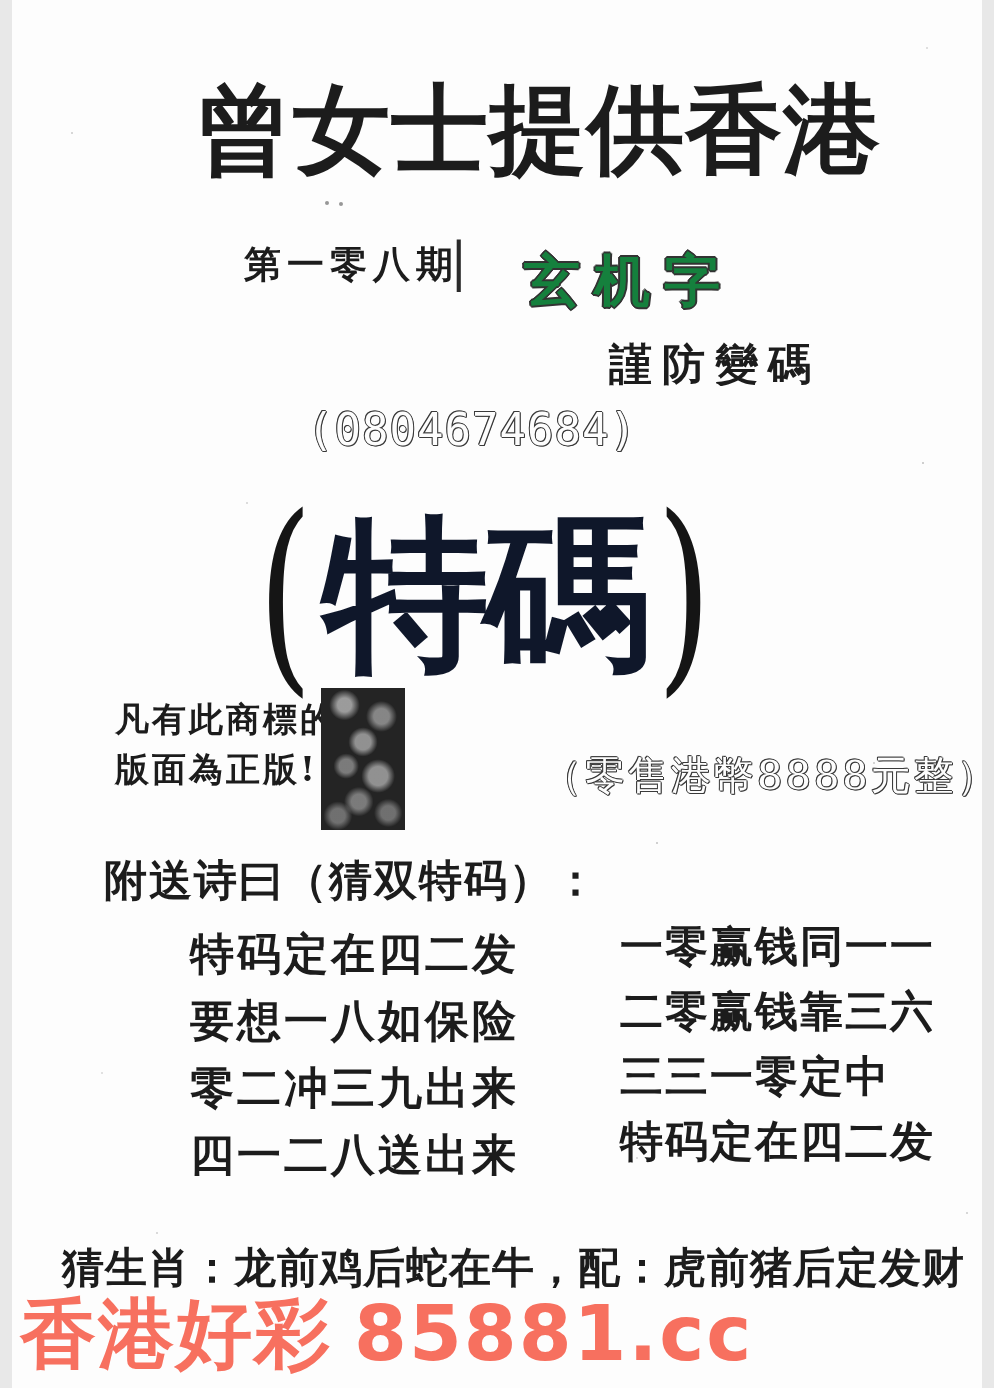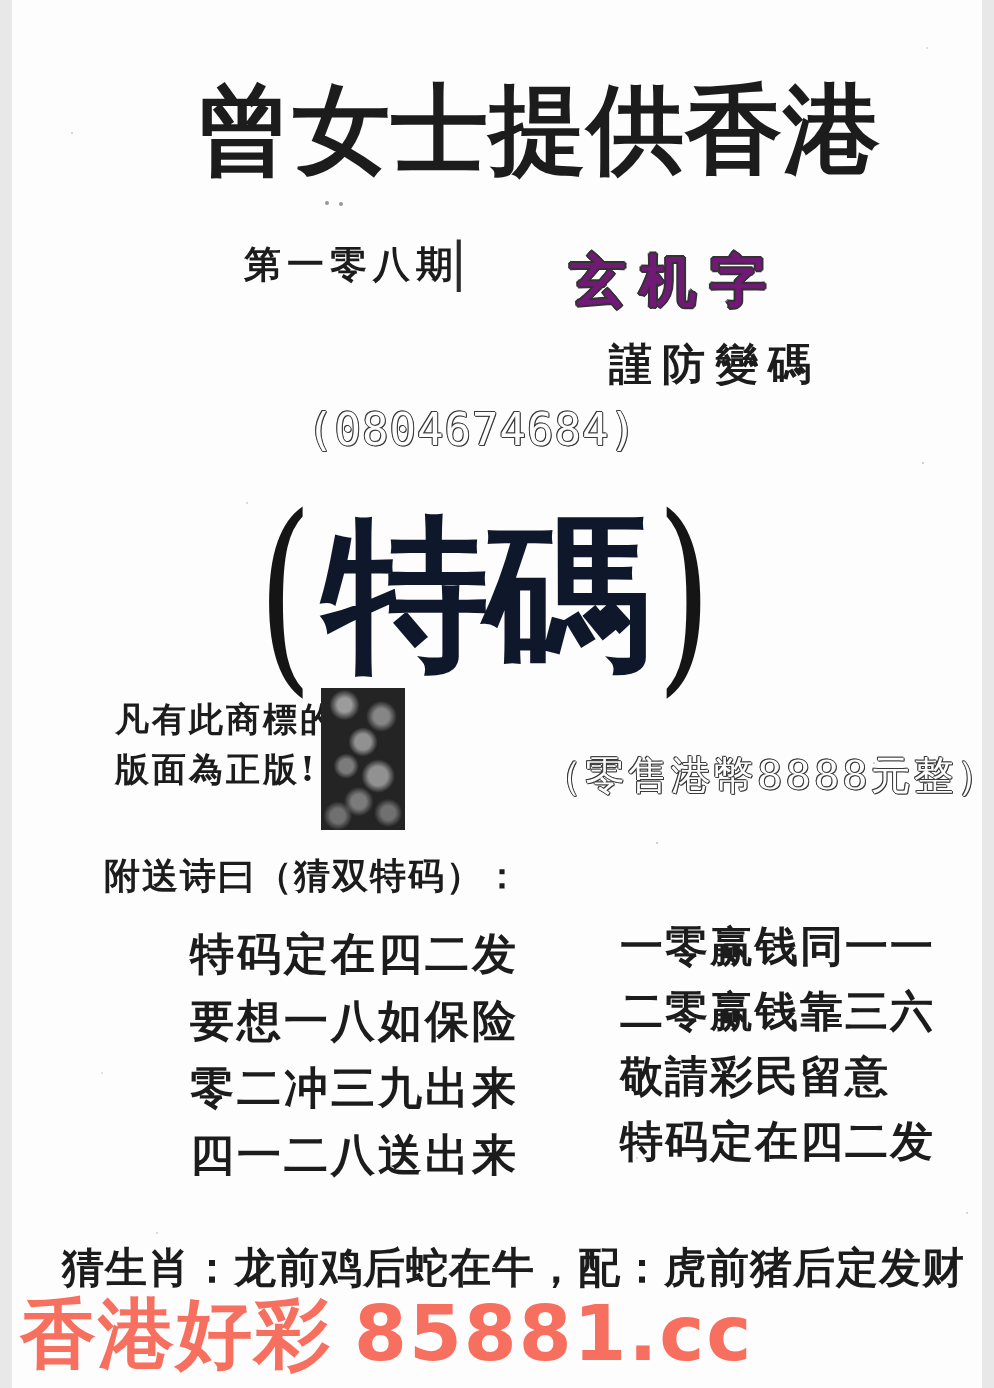--- a/index.html
+++ b/index.html
@@ -40,27 +40,26 @@
   }
   .mystery-word {
     left: 512px; top: 244px;
     font-size: 56px;
     font-weight: bold;
     letter-spacing: 14px;
   }
 
   
   .outline {
-    color: #701a75;
+    color: #15803d;
     text-shadow:
       -2px 0 0 #333, 2px 0 0 #333,
       0 -2px 0 #333, 0 2px 0 #333,
       -1px -1px 0 #333, 1px -1px 0 #333,
       -1px 1px 0 #333, 1px 1px 0 #333;
-    margin-left: 46px;
   }
   .outline-thin {
     color: #fdfdfd;
     text-shadow:
       -1px 0 0 #3a3a3a, 1px 0 0 #3a3a3a,
       0 -1px 0 #3a3a3a, 0 1px 0 #3a3a3a,
       -1px -1px 0 #3a3a3a, 1px 1px 0 #3a3a3a;
   }
 
   .internal-label {
@@ -133,21 +132,21 @@
   }
 
   .price-label {
     left: 530px; top: 748px;
     font-size: 40px;
     letter-spacing: 3px;
   }
 
   .poem-header {
     left: 92px; top: 852px;
-    font-size: 36px;
+    font-size: 43px;
     font-weight: bold;
     letter-spacing: 2px;
   }
 
   .poem-col { font-weight: bold; }
   .poem-left {
     left: 178px; top: 920px;
     font-size: 44px;
     line-height: 67px;
     letter-spacing: 3px;
@@ -238,21 +237,21 @@
   <div class="abs poem-col poem-left">
     <div class="poem-line">特码定在四二发</div>
     <div class="poem-line">要想一八如保险</div>
     <div class="poem-line">零二冲三九出来</div>
     <div class="poem-line">四一二八送出来</div>
   </div>
 
   <div class="abs poem-col poem-right">
     <div class="poem-line">一零赢钱同一一</div>
     <div class="poem-line">二零赢钱靠三六</div>
-    <div class="poem-line">敬請彩民留意</div>
+    <div class="poem-line">三三一零定中</div>
     <div class="poem-line">特码定在四二发</div>
   </div>
 
   <div class="abs zodiac-line">猜生肖：龙前鸡后蛇在牛，配：虎前猪后定发财</div>
 
   <div class="abs watermark">
     <span>香港好彩</span>
     <span>85881.cc</span>
   </div>
 

